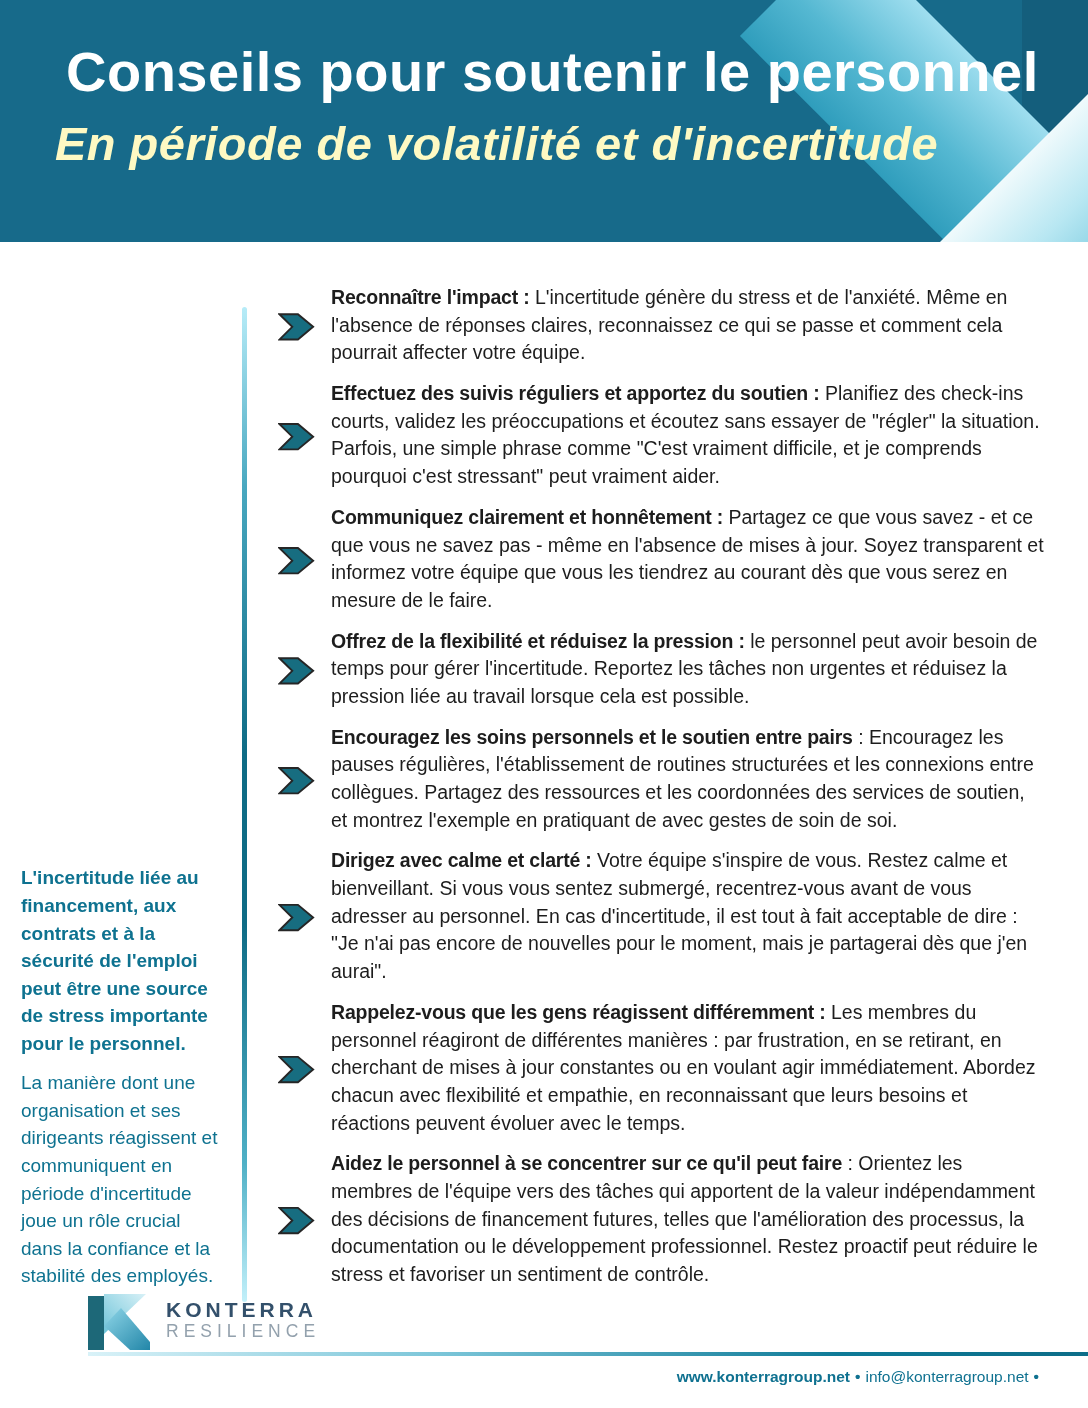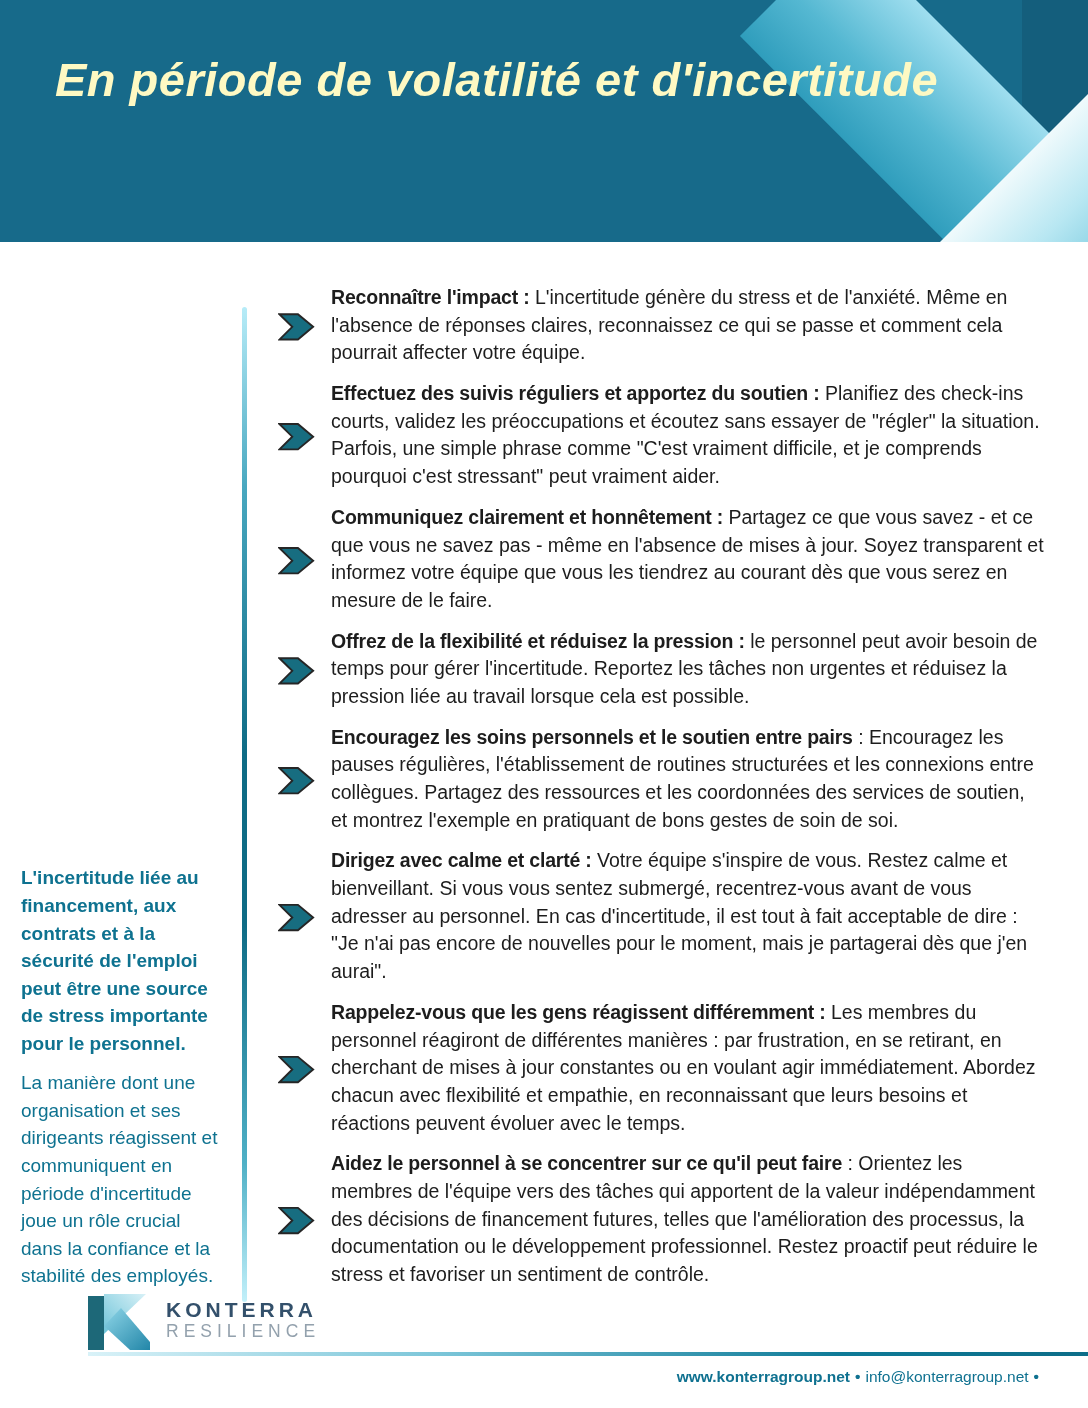--- a/index.html
+++ b/index.html
@@ -94,20 +94,21 @@
 </head>
 <body>
 
 <div>
 
   <div class="header">
     <div class="band-right"></div>
     <div class="ribbon ribbon-a"></div>
     <div class="ribbon ribbon-b"></div>
     <div class="header-text">
+      <div class="page-title">Conseils pour soutenir le personnel</div>
       <div class="page-subtitle">En période de volatilité et d'incertitude</div>
     </div>
   </div>
 
   <div class="content">
     <aside class="sidebar">
         <p class="bold">L'incertitude liée au financement, aux contrats et à la sécurité de l'emploi peut être une source de stress importante pour le personnel.</p>
         <p>La manière dont une organisation et ses dirigeants réagissent et communiquent en période d'incertitude joue un rôle crucial dans la confiance et la stabilité des employés.</p>
       </aside>
     <div class="divider"></div>
@@ -133,21 +134,21 @@
         <div class="tip">
     <svg class="tip-arrow" viewBox="0 0 40 30">
       <polygon points="1.5,1.5 21,1.5 37,14.8 21,28.2 1.5,28.2 15,14.8" fill="#176d80" stroke="#262626" stroke-width="2" stroke-linejoin="miter"></polygon>
     </svg>
     <p class="tip-text"><b>Offrez de la flexibilité et réduisez la pression :</b> <span>le personnel peut avoir besoin de temps pour gérer l'incertitude. Reportez les tâches non urgentes et réduisez la pression liée au travail lorsque cela est possible.</span></p>
   </div>
         <div class="tip">
     <svg class="tip-arrow" viewBox="0 0 40 30">
       <polygon points="1.5,1.5 21,1.5 37,14.8 21,28.2 1.5,28.2 15,14.8" fill="#176d80" stroke="#262626" stroke-width="2" stroke-linejoin="miter"></polygon>
     </svg>
-    <p class="tip-text"><b>Encouragez les soins personnels et le soutien entre pairs</b> <span>: Encouragez les pauses régulières, l'établissement de routines structurées et les connexions entre collègues. Partagez des ressources et les coordonnées des services de soutien, et montrez l'exemple en pratiquant de bons gestes de soin de soi.</span></p>
+    <p class="tip-text"><b>Encouragez les soins personnels et le soutien entre pairs</b> <span>: Encouragez les pauses régulières, l'établissement de routines structurées et les connexions entre collègues. Partagez des ressources et les coordonnées des services de soutien, et montrez l'exemple en pratiquant de avec gestes de soin de soi.</span></p>
   </div>
         <div class="tip">
     <svg class="tip-arrow" viewBox="0 0 40 30">
       <polygon points="1.5,1.5 21,1.5 37,14.8 21,28.2 1.5,28.2 15,14.8" fill="#176d80" stroke="#262626" stroke-width="2" stroke-linejoin="miter"></polygon>
     </svg>
     <p class="tip-text"><b>Dirigez avec calme et clarté :</b> <span>Votre équipe s'inspire de vous. Restez calme et bienveillant. Si vous vous sentez submergé, recentrez-vous avant de vous adresser au personnel. En cas d'incertitude, il est tout à fait acceptable de dire : "Je n'ai pas encore de nouvelles pour le moment, mais je partagerai dès que j'en aurai".</span></p>
   </div>
         <div class="tip">
     <svg class="tip-arrow" viewBox="0 0 40 30">
       <polygon points="1.5,1.5 21,1.5 37,14.8 21,28.2 1.5,28.2 15,14.8" fill="#176d80" stroke="#262626" stroke-width="2" stroke-linejoin="miter"></polygon>

